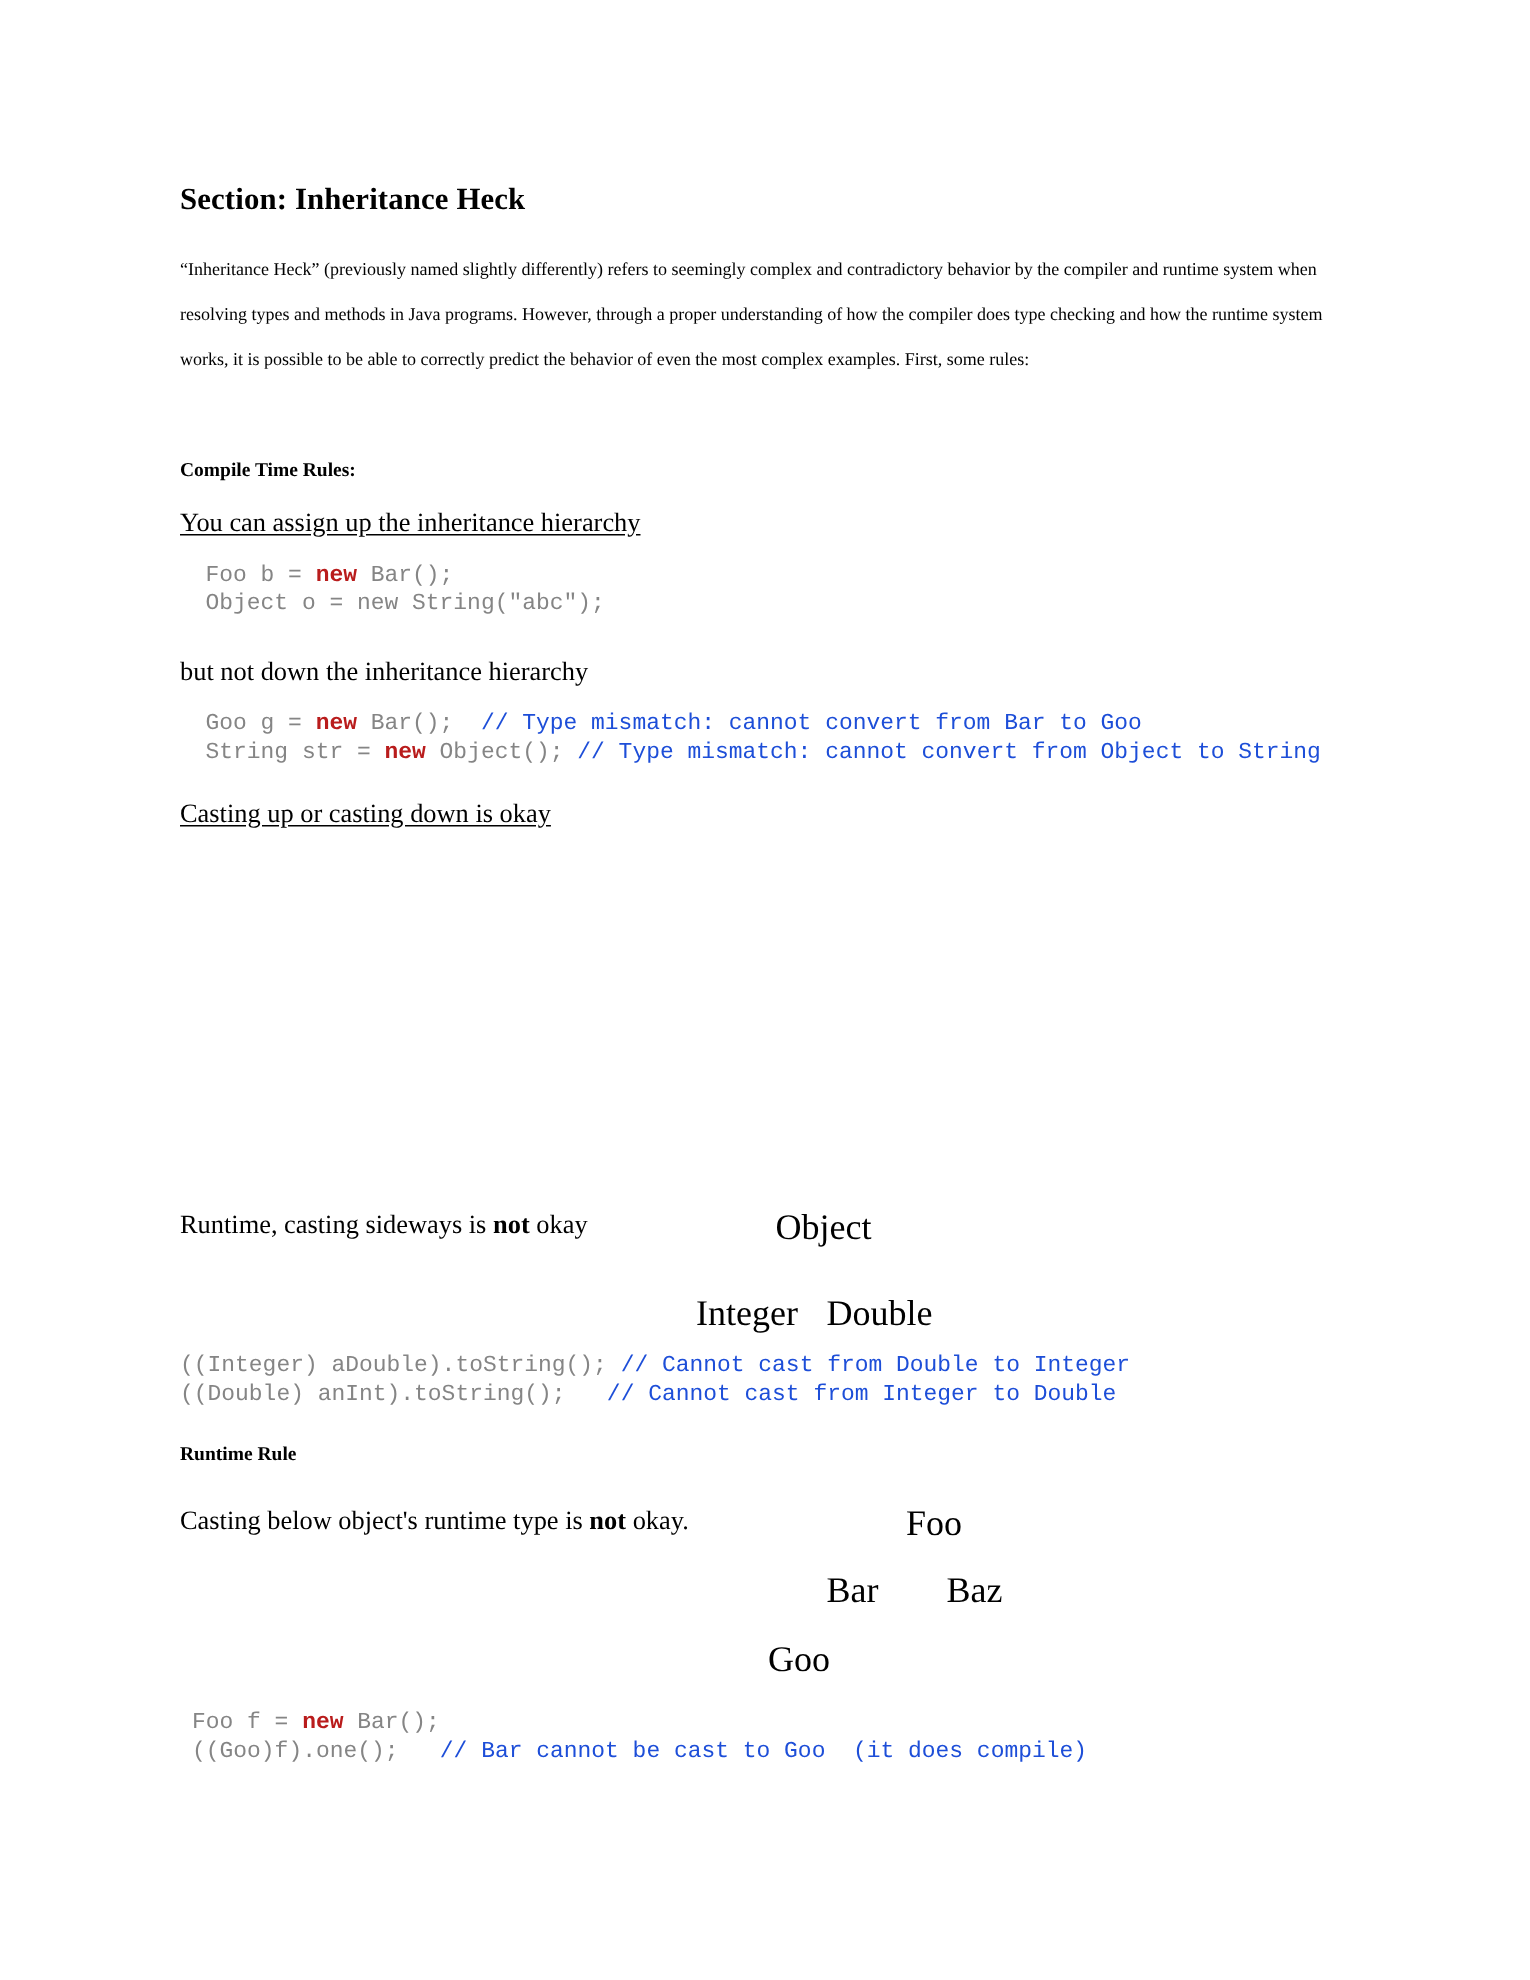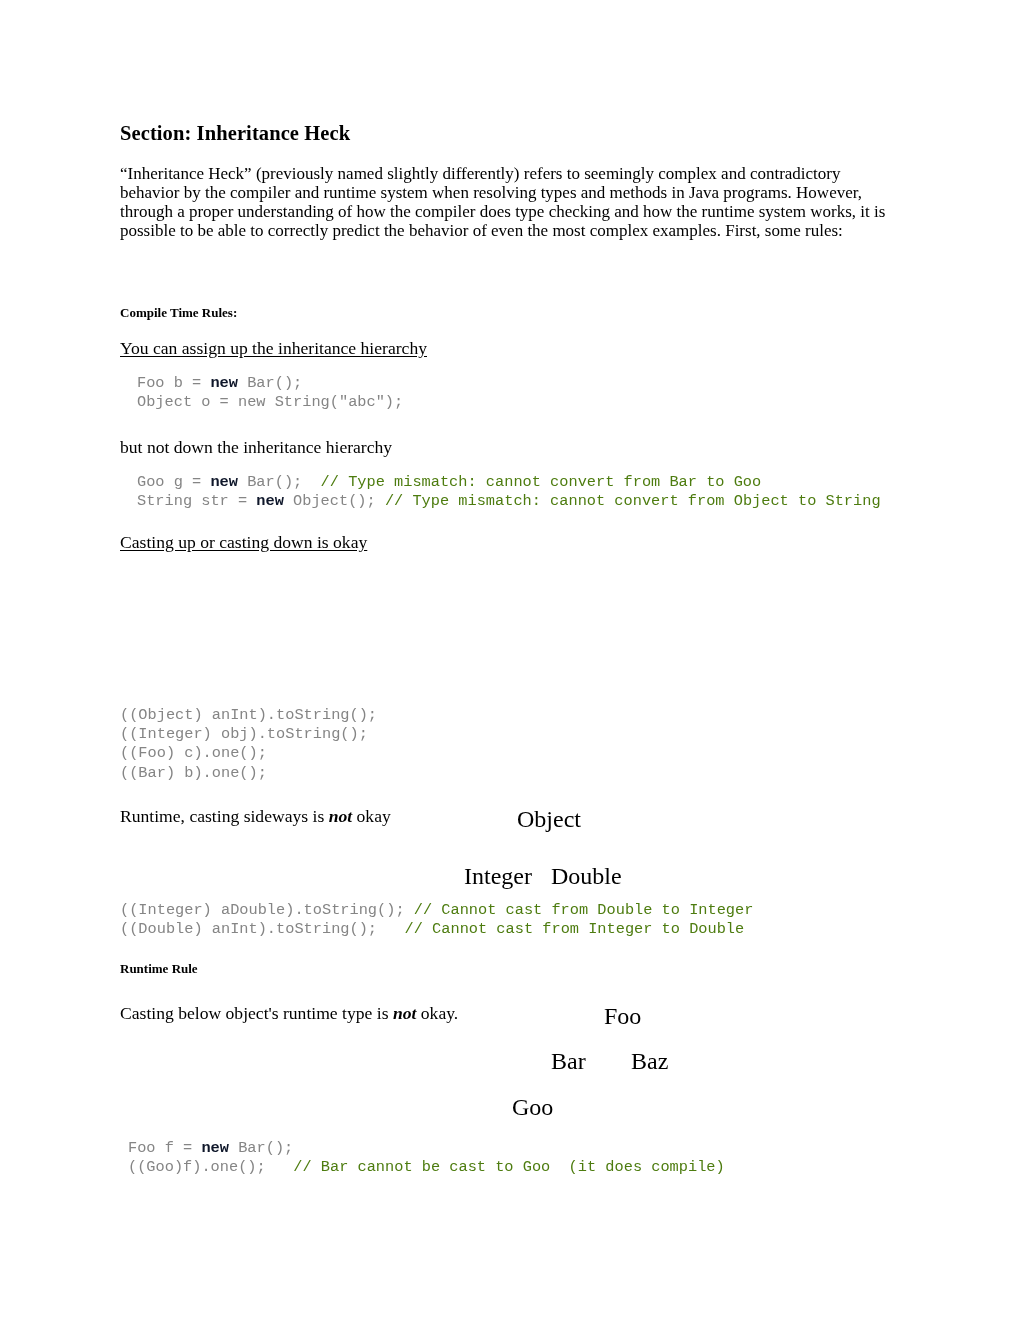--- a/index.html
+++ b/index.html
@@ -33,22 +33,22 @@
     font-size: 20.5px;
     font-weight: bold;
     letter-spacing: 0.1px;
     line-height: 1.15;
   }
 
   .body-para {
     left: 120px;
     top: 164px;
     width: 782px;
-    font-size: 17px;
-    line-height: 19px;
+    font-size: 12px;
+    line-height: 30px;
     text-align: left;
   }
 
   .sub-bold {
     font-size: 13px;
     font-weight: bold;
     left: 120px;
   }
 
   .sub-underline {
@@ -67,35 +67,35 @@
   .code {
     position: absolute;
     font-family: "Liberation Mono", "DejaVu Sans Mono", monospace;
     font-size: 15.3px;
     line-height: 19.2px;
     color: #858585;
     white-space: pre;
     letter-spacing: 0px;
   }
   .kw {
-    color: #0f172a;
+    color: #b91c1c;
     font-weight: bold;
   }
   .cmt {
-    color: #4d7c0f;
+    color: #1d4ed8;
   }
 
   
   .dia-label {
     position: absolute;
     font-size: 24px;
     white-space: nowrap;
   }
 
-  b.bi { font-weight: bold; font-style: italic; }
+  b.bi { font-weight: bold; }
 </style>
 </head>
 <body>
 
 <div class="page">
 
   <div class="abs doc-title">Section: Inheritance Heck</div>
 
   <div class="abs body-para">“Inheritance Heck” (previously named slightly differently) refers to seemingly complex and contradictory behavior by the compiler and runtime system when resolving types and methods in Java programs. However, through a proper understanding of how the compiler does type checking and how the runtime system works, it is possible to be able to correctly predict the behavior of even the most complex examples. First, some rules:</div>
 
@@ -108,24 +108,20 @@
 
   <div class="abs plain-line" style="top:437px;">but not down the inheritance hierarchy</div>
 
   <div class="code" style="left:137px; top:473px;"><span><span>Goo g = </span><span class="kw">new</span><span> Bar();  </span><span class="cmt">// Type mismatch: cannot convert from Bar to Goo</span></span>
 <span><span>String str = </span><span class="kw">new</span><span> Object(); </span><span class="cmt">// Type mismatch: cannot convert from Object to String</span></span></div>
 
   <div class="abs sub-underline" style="top:532px;">Casting up or casting down is okay</div>
 
   <div class="abs" style="left:120px; top:566px; width:782px; height:130px;"></div>
 
-  <div class="code" style="left:120px; top:706px;"><span>((Object) anInt).toString();</span>
-<span>((Integer) obj).toString();</span>
-<span>((Foo) c).one();</span>
-<span>((Bar) b).one();</span></div>
 
   <div class="abs plain-line" style="top:806px;"><span>Runtime, casting sideways is </span><b class="bi">not</b><span> okay</span></div>
 
   <div class="dia-label" style="left:517px; top:806px;">Object</div>
   <div class="dia-label" style="left:464px; top:863px;">Integer</div>
   <div class="dia-label" style="left:551px; top:863px;">Double</div>
 
   <div class="code" style="left:120px; top:901px;"><span><span>((Integer) aDouble).toString(); </span><span class="cmt">// Cannot cast from Double to Integer</span></span>
 <span><span>((Double) anInt).toString();   </span><span class="cmt">// Cannot cast from Integer to Double</span></span></div>
 

